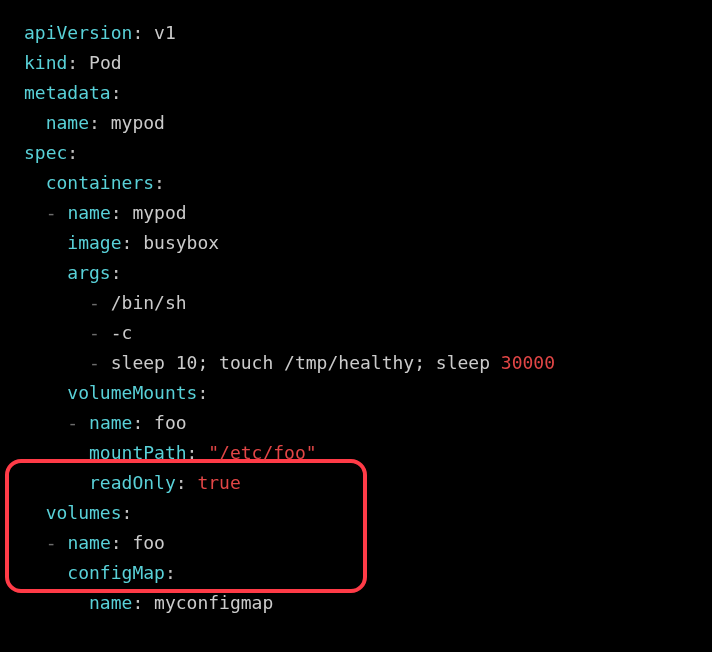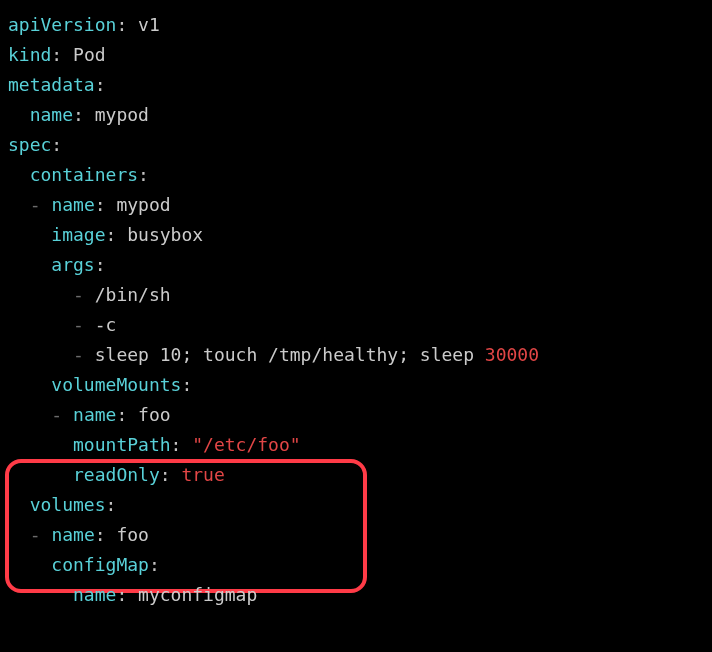--- a/index.html
+++ b/index.html
@@ -4,22 +4,22 @@
 <style>
   html, body {
     margin: 0;
     padding: 0;
     background: #000000;
     width: 712px;
     height: 652px;
     overflow: hidden;
   }
   pre.code {
-    margin: 0;
-    padding: 10px 8px;
+    margin: 16px;
+    padding: 2px 8px;
     font-family: "Menlo", "Consolas", "DejaVu Sans Mono", monospace;
     font-size: 18px;
     line-height: 30px;
     color: #ffffff;
     white-space: pre;
     position: relative;
     z-index: 1;
   }
   .k   { color: #59d1d8; }  
   .c   { color: #c2c1c1; }  

